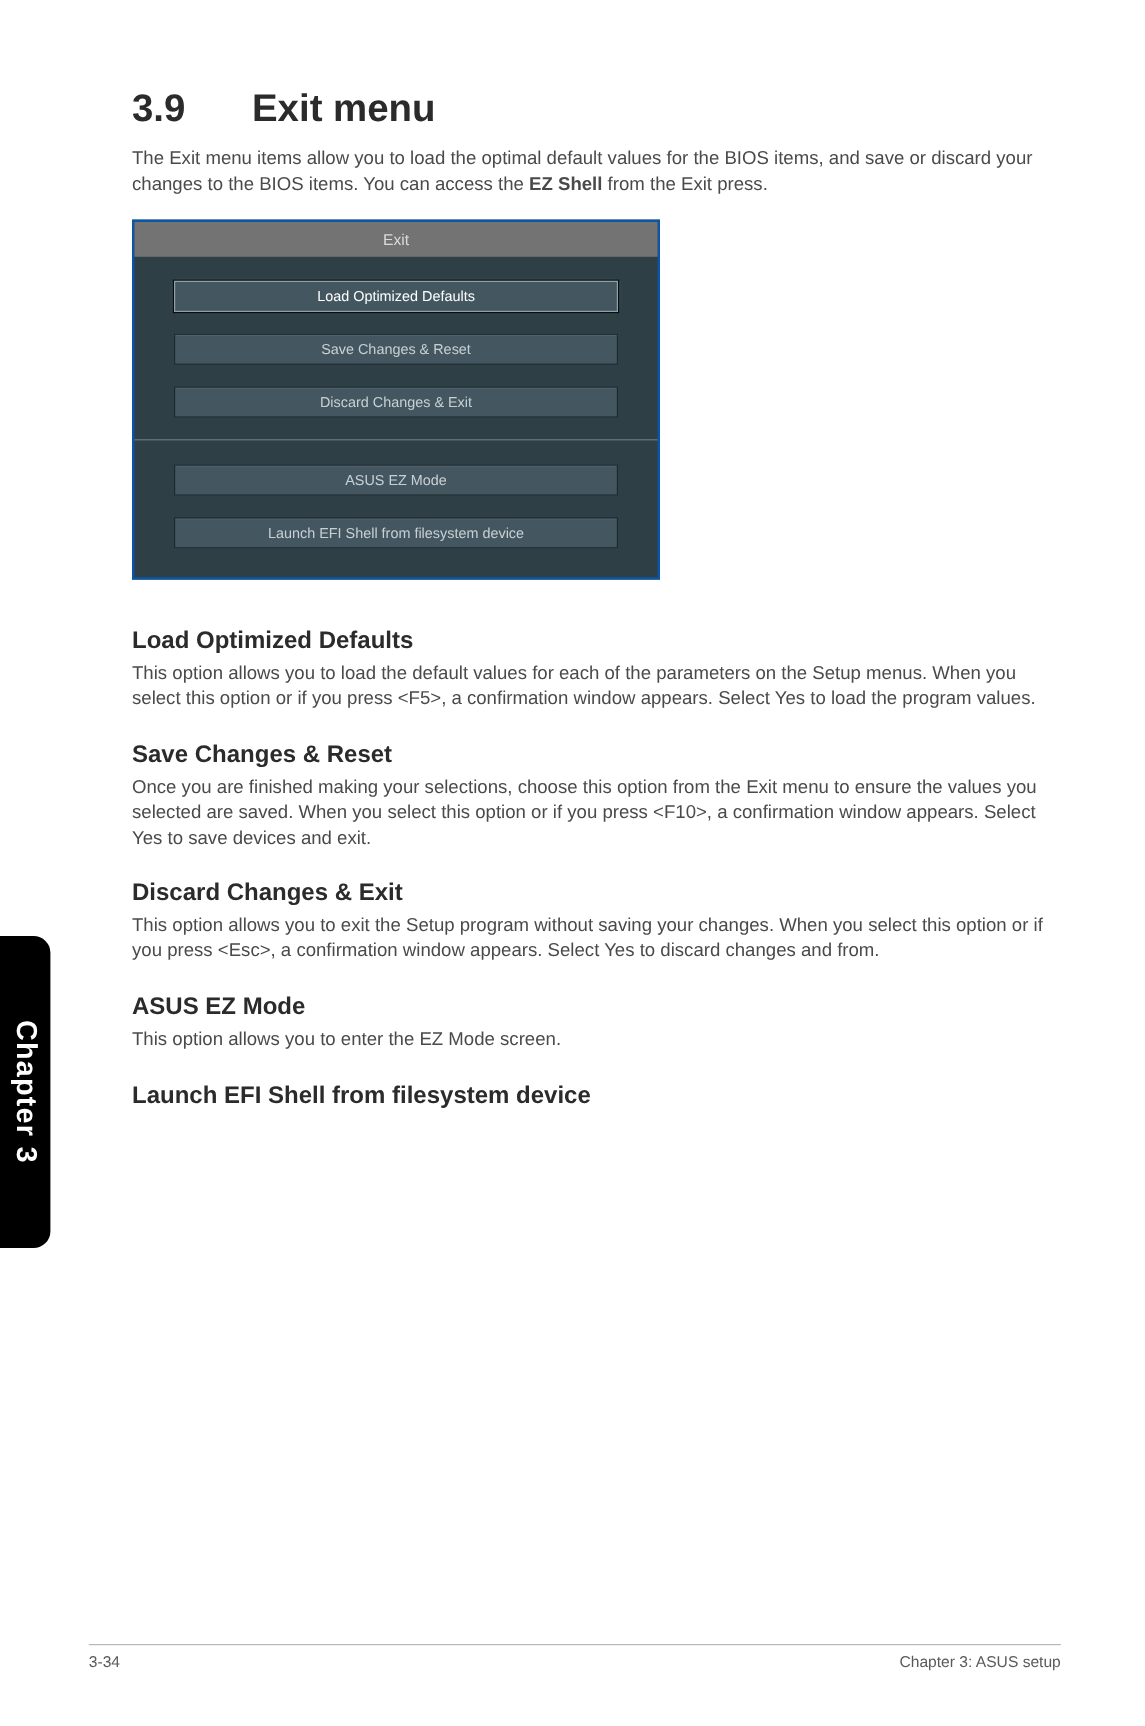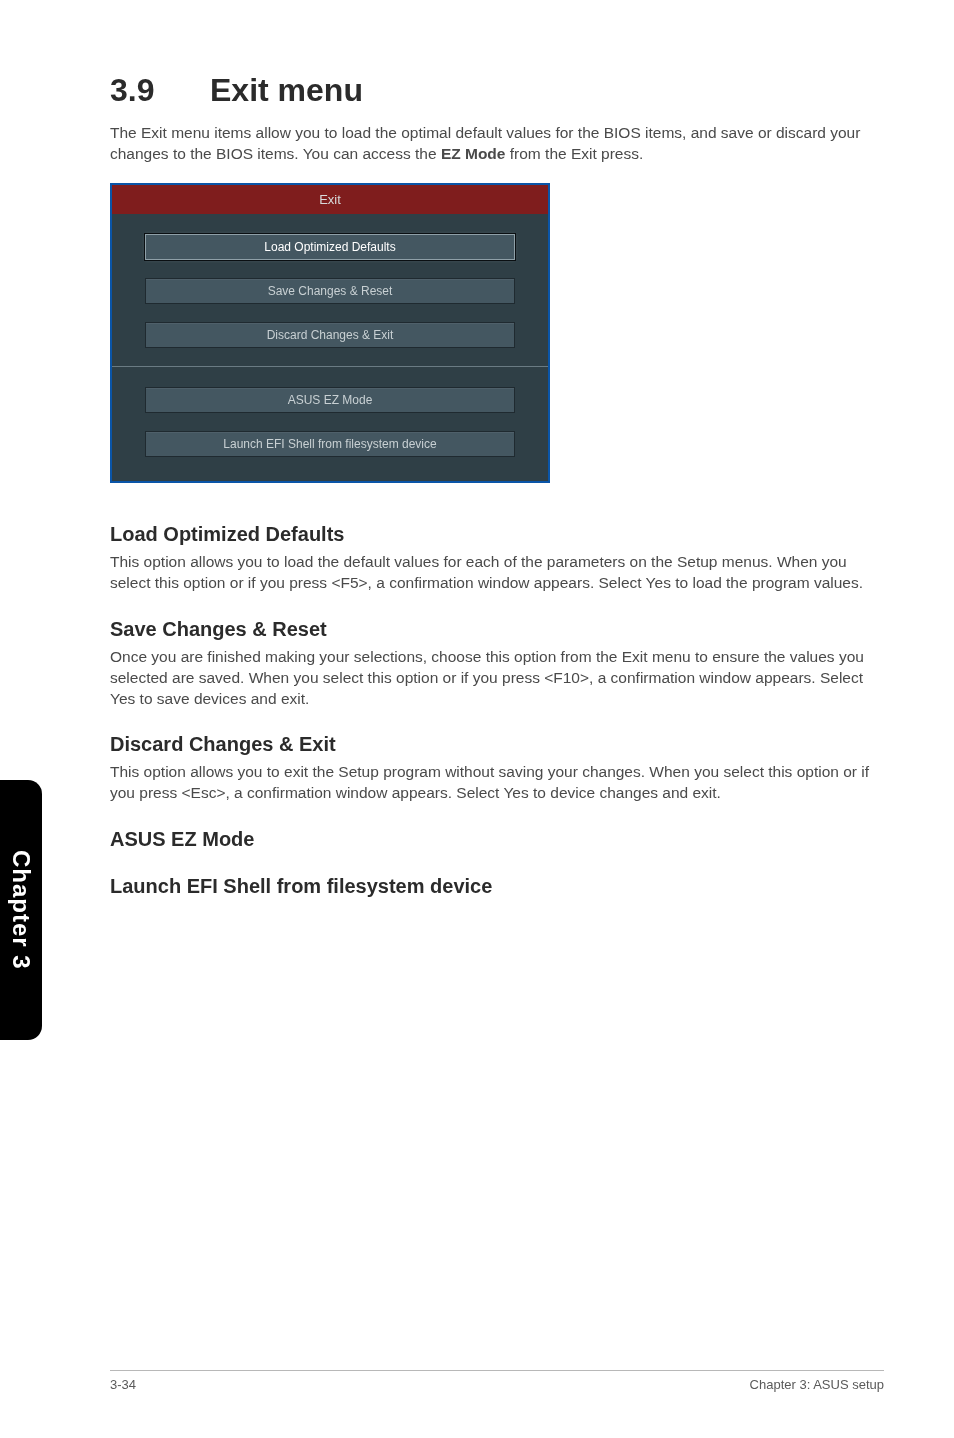--- a/index.html
+++ b/index.html
@@ -29,21 +29,21 @@
   .intro b { font-weight: bold; }
 
   .bios-box {
     width: 440px;
     background: #2f3f46;
     border: 2px solid #0a55a8;
     padding: 0;
     margin-bottom: 40px;
   }
   .bios-title-bar {
-    background: #7f1d1d;
+    background: #737373;
     color: #d8dadb;
     font-size: 13px;
     text-align: center;
     padding: 7px 0;
     margin-bottom: 20px;
   }
   .bios-btn {
     display: block;
     margin: 0 auto 18px auto;
     width: 370px;
@@ -103,21 +103,21 @@
     transform: rotate(0deg);
     letter-spacing: 1px;
   }
 
   
   .footer {
     position: absolute;
     left: 0;
     right: 0;
     bottom: 46px;
-    padding: 0 70px 0 110px;
+    padding: 0 70px 0 74px;
   }
   .footer-line {
     border-top: 1px solid #b8b8b8;
     margin-bottom: 6px;
   }
   .footer-row {
     display: flex;
     justify-content: space-between;
     font-size: 13px;
     color: #5a5a5a;
@@ -125,21 +125,21 @@
 </style>
 </head>
 <body>
 
 <div class="page">
   <h1 class="h1">
     <span class="num">3.9</span><span>Exit menu</span>
   </h1>
 
   <p class="intro">
-    <span>The Exit menu items allow you to load the optimal default values for the BIOS items, and save or discard your changes to the BIOS items. You can access the </span><b>EZ Mode</b><span> from the Exit press.</span>
+    <span>The Exit menu items allow you to load the optimal default values for the BIOS items, and save or discard your changes to the BIOS items. You can access the </span><b>EZ Shell</b><span> from the Exit press.</span>
   </p>
 
   <div class="bios-box">
     <div class="bios-title-bar">Exit</div>
     <div id="bios-upper">
         <div class="bios-btn selected">Load Optimized Defaults</div>
         <div class="bios-btn">Save Changes &amp; Reset</div>
         <div class="bios-btn">Discard Changes &amp; Exit</div>
       </div>
     <div class="bios-sep"></div>
@@ -149,22 +149,23 @@
       </div>
     <div class="bios-pad-bottom"></div>
   </div>
 
   <div id="sections">
       <h2 class="h2">Load Optimized Defaults</h2>
       <p class="body"><span>This option allows you to load the default values for each of the parameters on the Setup menus. When you select this option or if you press &lt;F5&gt;, a confirmation window appears. Select </span><b>Yes</b><span> to load the program values.</span></p>
       <h2 class="h2">Save Changes &amp; Reset</h2>
       <p class="body"><span>Once you are finished making your selections, choose this option from the Exit menu to ensure the values you selected are saved. When you select this option or if you press &lt;F10&gt;, a confirmation window appears. Select </span><b>Yes</b><span> to save devices and exit.</span></p>
       <h2 class="h2">Discard Changes &amp; Exit</h2>
-      <p class="body"><span>This option allows you to exit the Setup program without saving your changes. When you select this option or if you press &lt;Esc&gt;, a confirmation window appears. Select </span><b>Yes</b><span> to device changes and exit.</span></p>
+      <p class="body"><span>This option allows you to exit the Setup program without saving your changes. When you select this option or if you press &lt;Esc&gt;, a confirmation window appears. Select </span><b>Yes</b><span> to discard changes and from.</span></p>
       <h2 class="h2">ASUS EZ Mode</h2>
+      <p class="body"><span>This option allows you to enter the EZ Mode screen.</span></p>
       <h2 class="h2">Launch EFI Shell from filesystem device</h2>
     </div>
 </div>
 
 <div class="side-tab">
   <span>Chapter 3</span>
 </div>
 
 <div class="footer">
   <div class="footer-line"></div>

